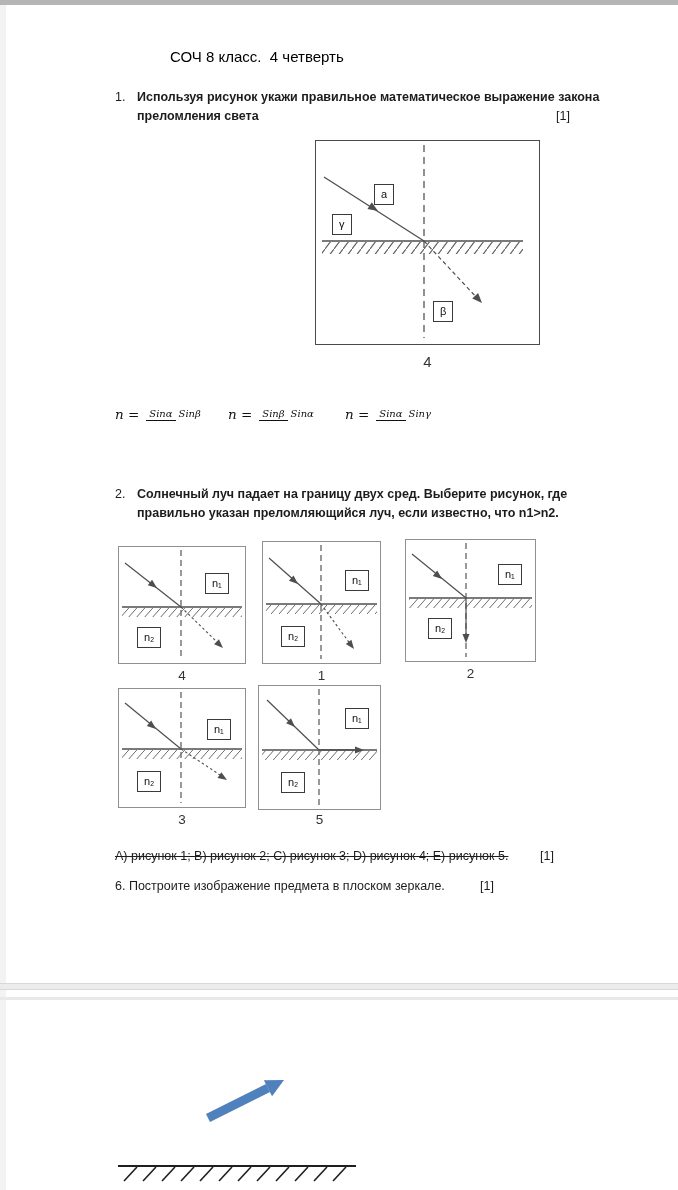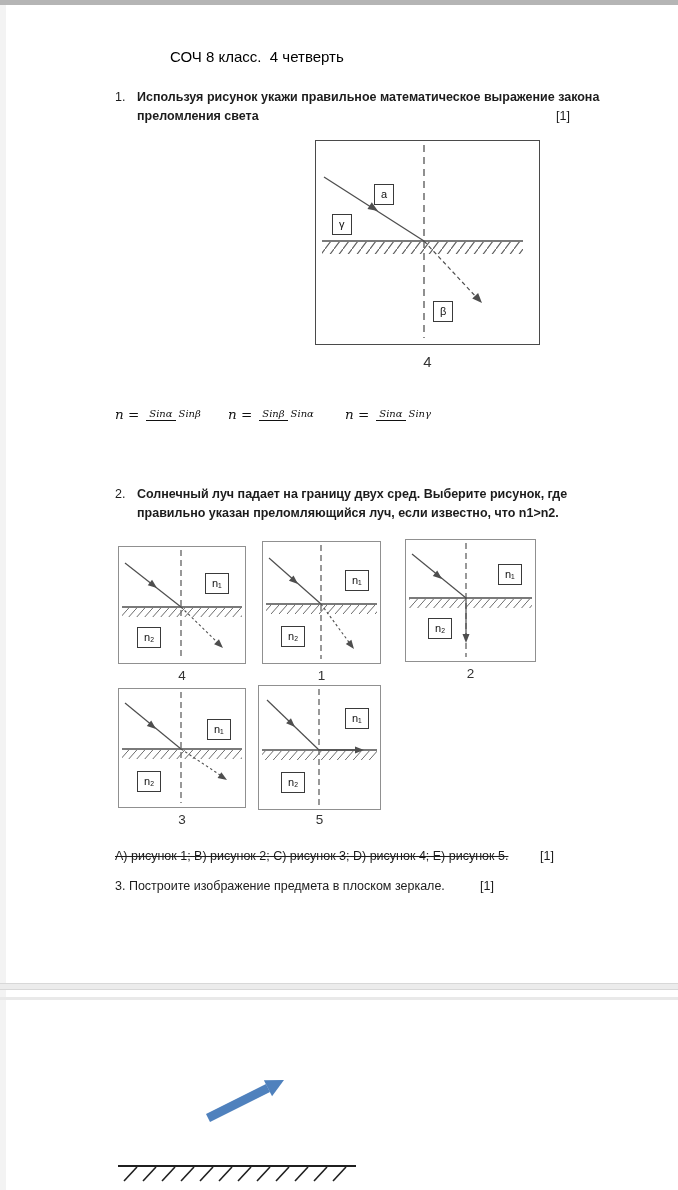--- a/index.html
+++ b/index.html
@@ -210,21 +210,21 @@
     <polygon points="0,0 -9,3.5 -9,-3.5" transform="translate(105,64) rotate(0)" fill="#4e4e4e"></polygon>
   </svg>
   <span class="lblbox" style="left:86px; top:22px;">n₁</span>
   <span class="lblbox" style="left:22px; top:86px;">n₂</span>
 </div>
 <div class="abs caption" style="left:258px; top:812px; width:123px;">5</div>
 
 <div class="abs answers" style="left:115px; top:849px;">А) рисунок 1; B) рисунок 2; C) рисунок 3; D) рисунок 4; E) рисунок 5.</div>
 <div class="abs pts" style="left:540px; top:849px;">[1]</div>
 
-<div class="abs q3line" style="left:115px; top:879px;">3. Построите изображение предмета в плоском зеркале.</div>
+<div class="abs q3line" style="left:115px; top:879px;">6. Построите изображение предмета в плоском зеркале.</div>
 <div class="abs pts" style="left:480px; top:879px;">[1]</div>
 
 <div class="abs gapband1"></div>
 <div class="abs gapband2"></div>
 
 <svg class="abs" style="left:0; top:1000px;" width="678" height="190">
 
   <line x1="208" y1="118" x2="268" y2="88" stroke="#4f81bd" stroke-width="9"></line>
   <polygon points="0,0 -18,9 -18,-9" transform="translate(284,80) rotate(-27)" fill="#4f81bd"></polygon>
 

